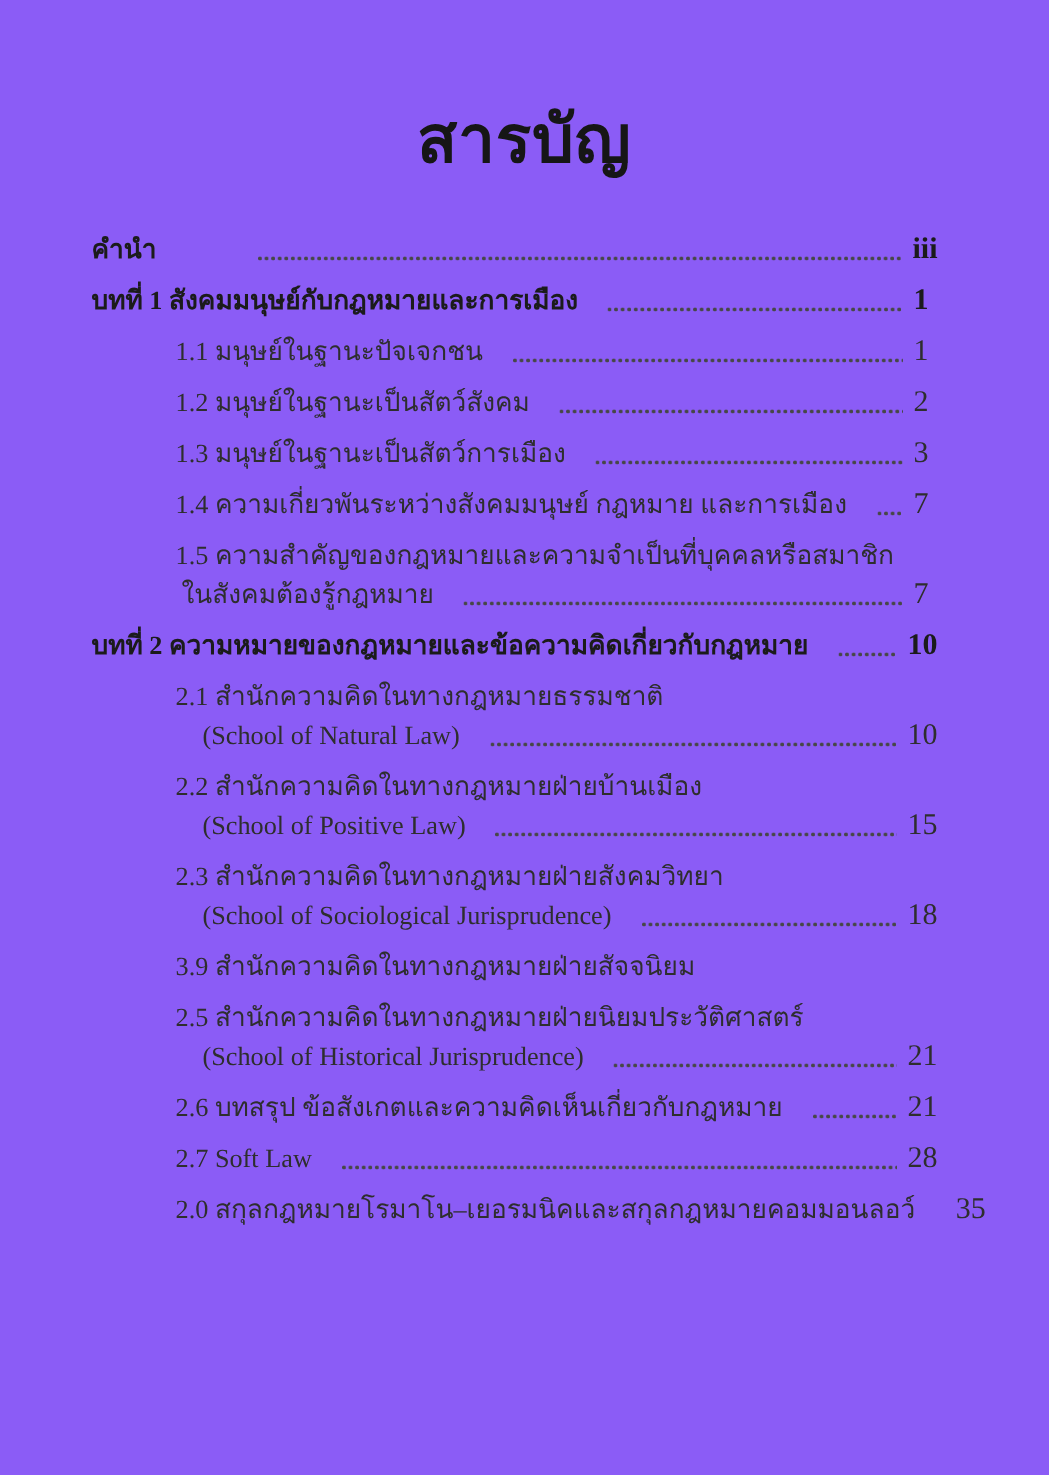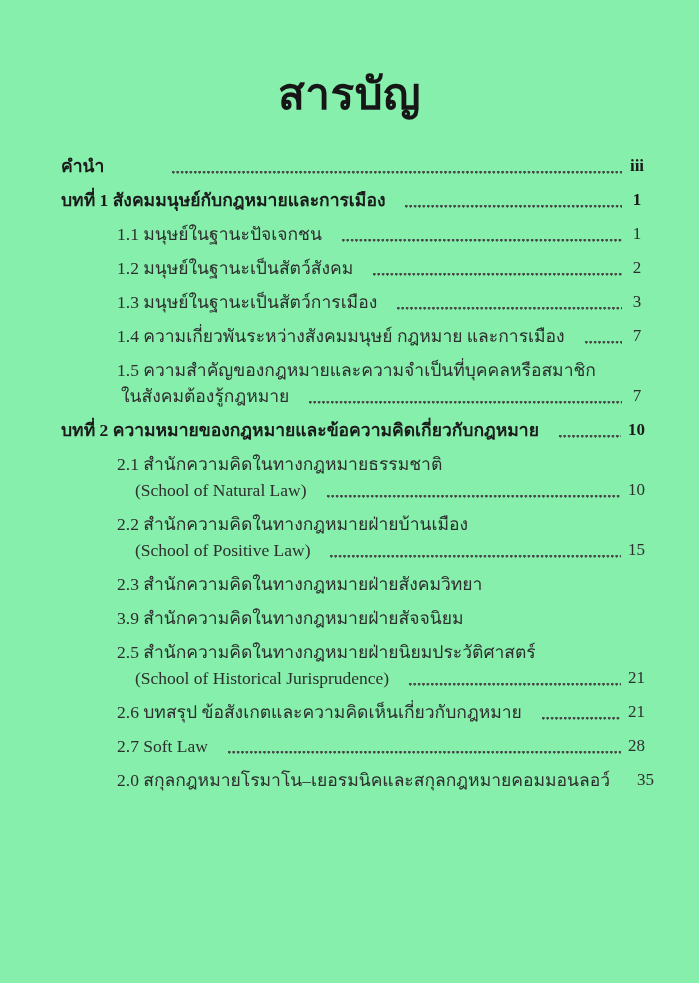--- a/index.html
+++ b/index.html
@@ -11,36 +11,36 @@
     width: 699px;
     height: 983px;
     overflow: hidden;
     font-family: "Liberation Serif", "DejaVu Sans", serif;
     color: #2e2e2e;
   }
   .sheet {
     position: relative;
     width: 699px;
     height: 983px;
-    background: #86efac;
+    background: #8b5cf6;
   }
   .doc-title {
     padding-top: 68px;
     text-align: center;
     font-family: "DejaVu Sans", "Liberation Sans", sans-serif;
     font-weight: bold;
     font-size: 44px;
     line-height: 1.2;
     color: #161616;
     letter-spacing: 0.5px;
   }
   .toc {
     margin-top: 32px;
     padding-left: 61px;
-    padding-right: 54px;
+    padding-right: 74px;
   }
   .entry { margin-bottom: 8px; }
   .entry.lvl1 { padding-left: 56px; }
   .entry.lvl0 { margin-top: 5px; }
   .line {
     display: flex;
     line-height: 26px;
     font-size: 17.5px;
   }
   .line .lbl { white-space: nowrap; }
@@ -51,23 +51,23 @@
   .dots {
     flex: 1 1 auto;
     margin: 0 7px 5px 20px;
     background-image: radial-gradient(circle at 1.3px 1.3px, #474747 1.15px, rgba(0,0,0,0) 1.5px);
     background-size: 4.4px 3px;
     background-repeat: repeat-x;
     background-position: 0 100%;
   }
   .preface .dots { margin-left: 68px; }
   .pg {
-    font-size: 17px;
+    font-size: 20px;
     min-width: 16px;
-    text-align: center;
+    text-align: left;
     align-self: flex-end;
     line-height: 26px;
   }
 </style>
 </head>
 <body>
 
 <div class="sheet">
 
   <div class="doc-title">สารบัญ</div>
@@ -160,20 +160,25 @@
         <span class="lbl cont">(School of Positive Law)</span>
         <span class="dots"></span>
         <span class="pg">15</span>
       </div>
     </div>
 
     <div class="entry lvl1">
       <div class="line">
         <span class="lbl">2.3 สำนักความคิดในทางกฎหมายฝ่ายสังคมวิทยา</span>
       </div>
+      <div class="line">
+        <span class="lbl cont">(School of Sociological Jurisprudence)</span>
+        <span class="dots"></span>
+        <span class="pg">18</span>
+      </div>
     </div>
 
     <div class="entry lvl1">
       <div class="line">
         <span class="lbl">3.9 สำนักความคิดในทางกฎหมายฝ่ายสัจจนิยม</span>
       </div>
     </div>
 
     <div class="entry lvl1">
       <div class="line">

